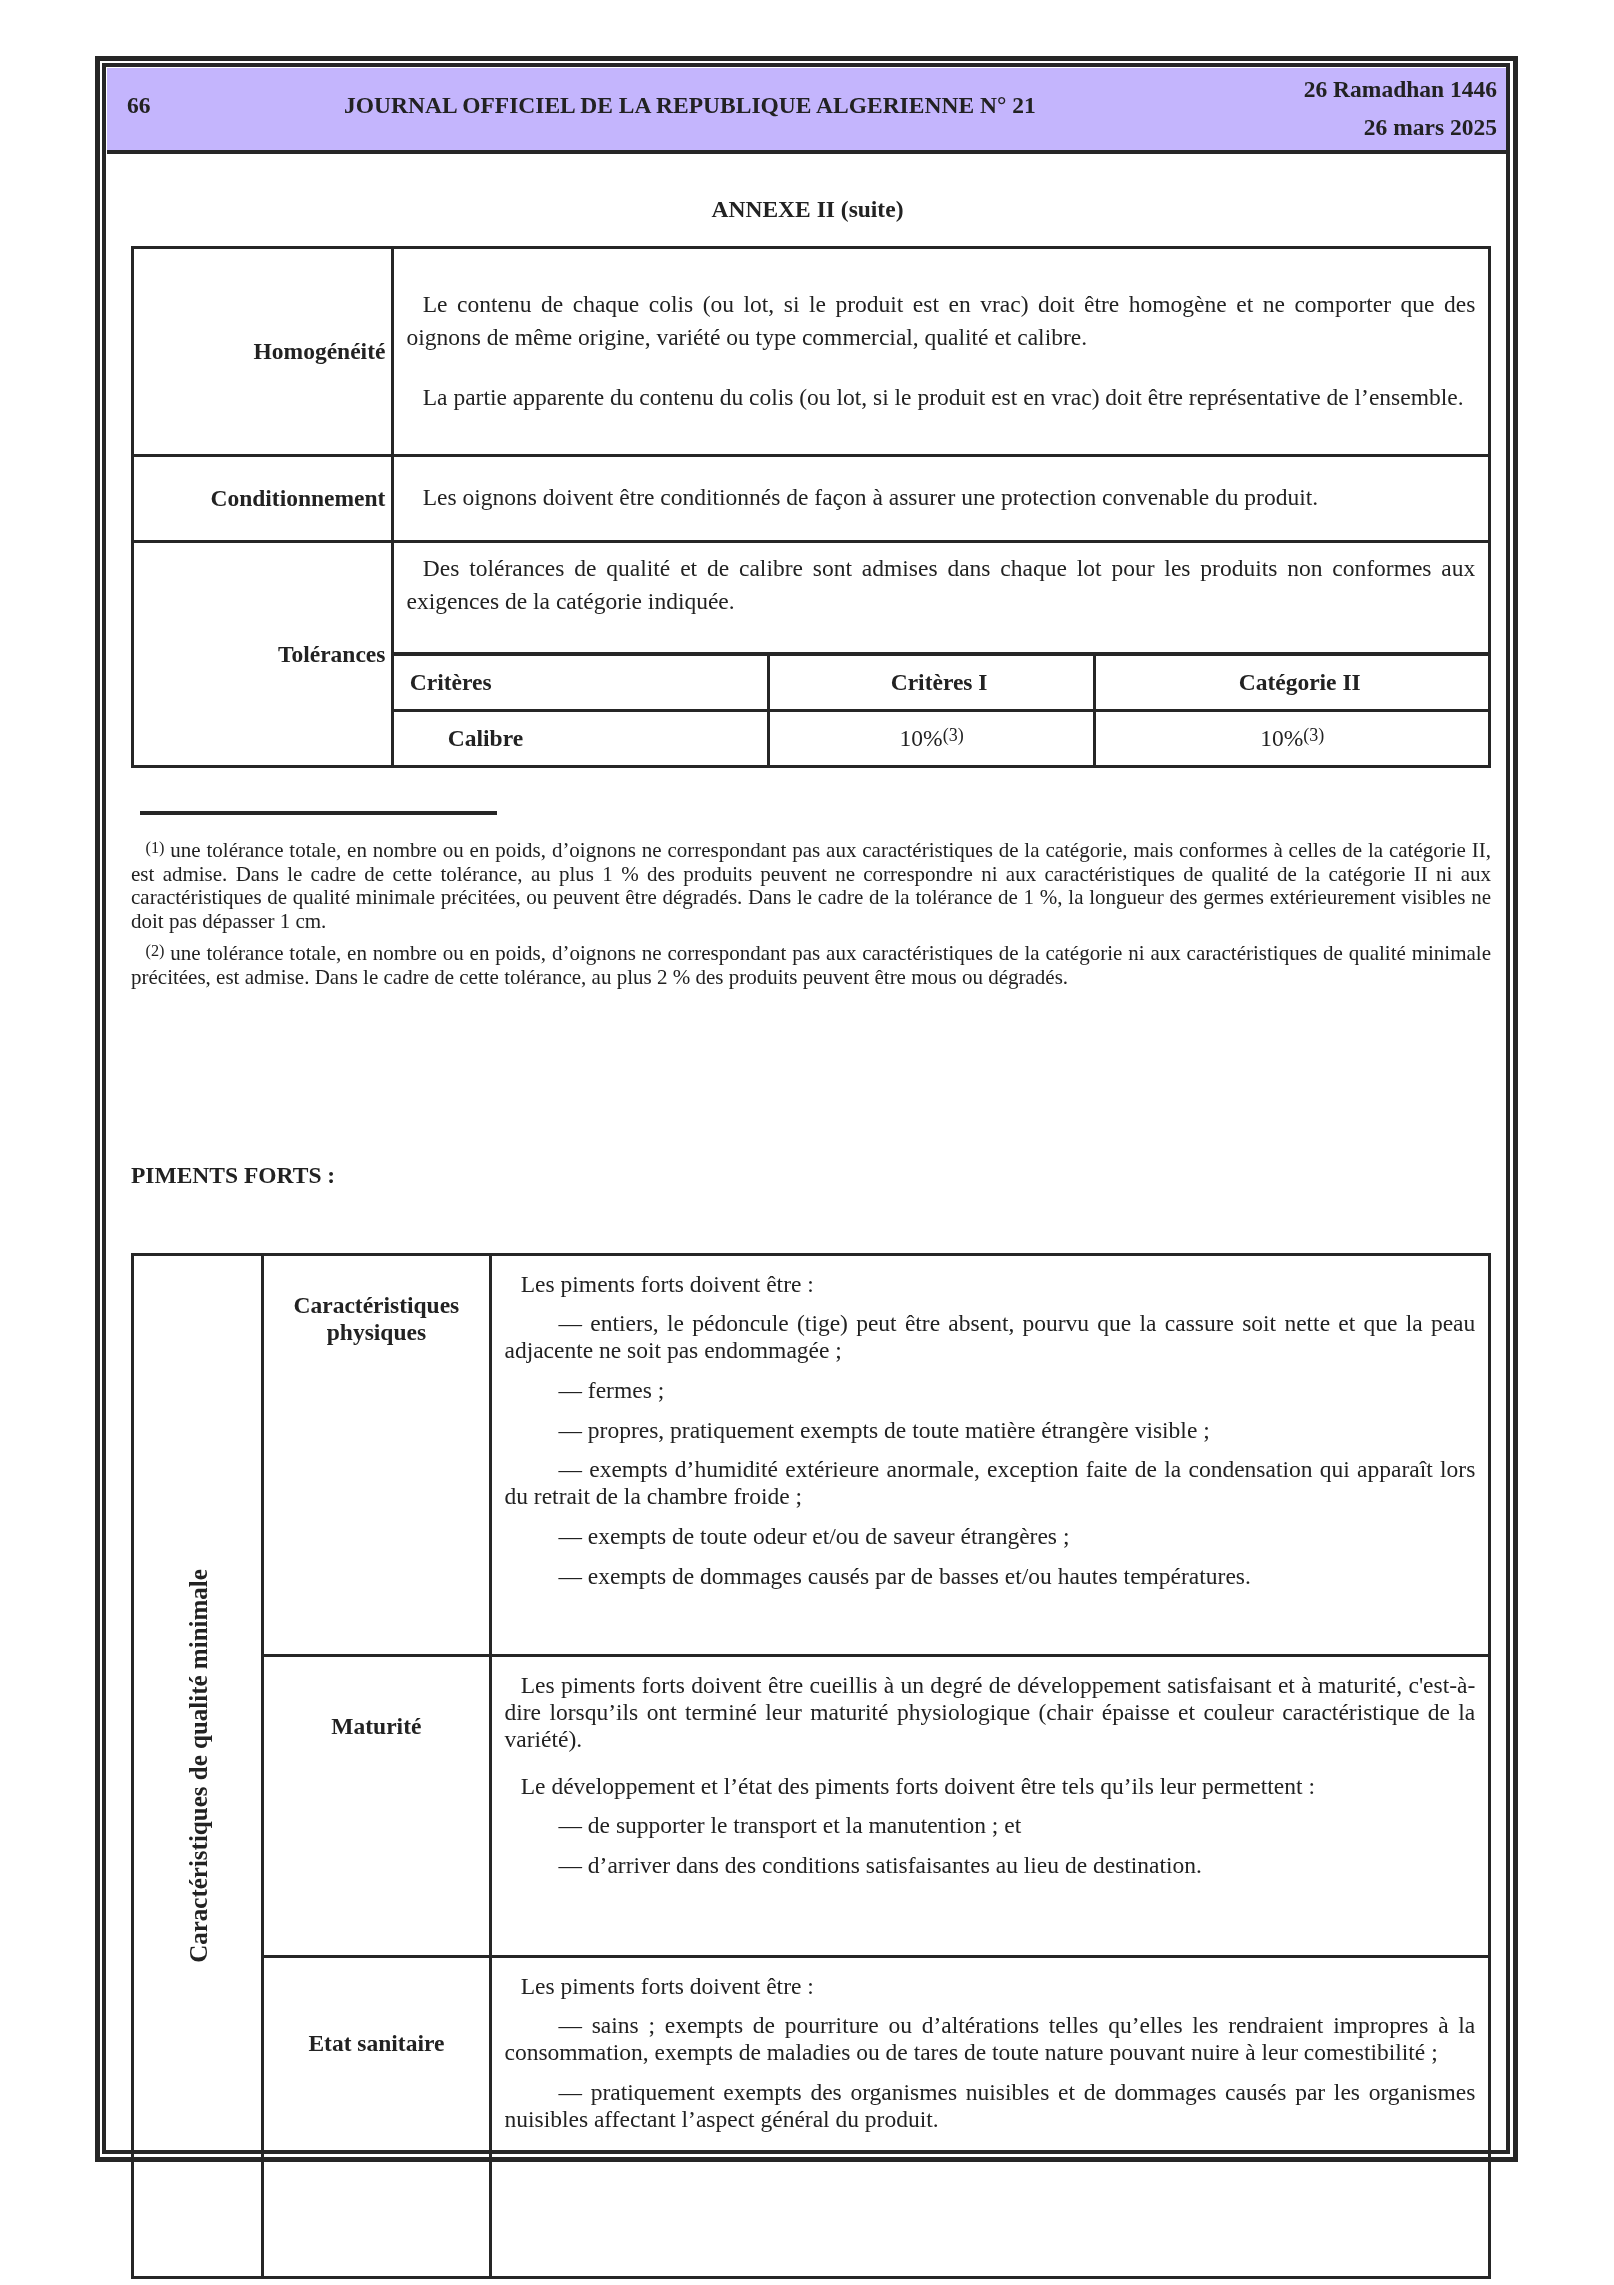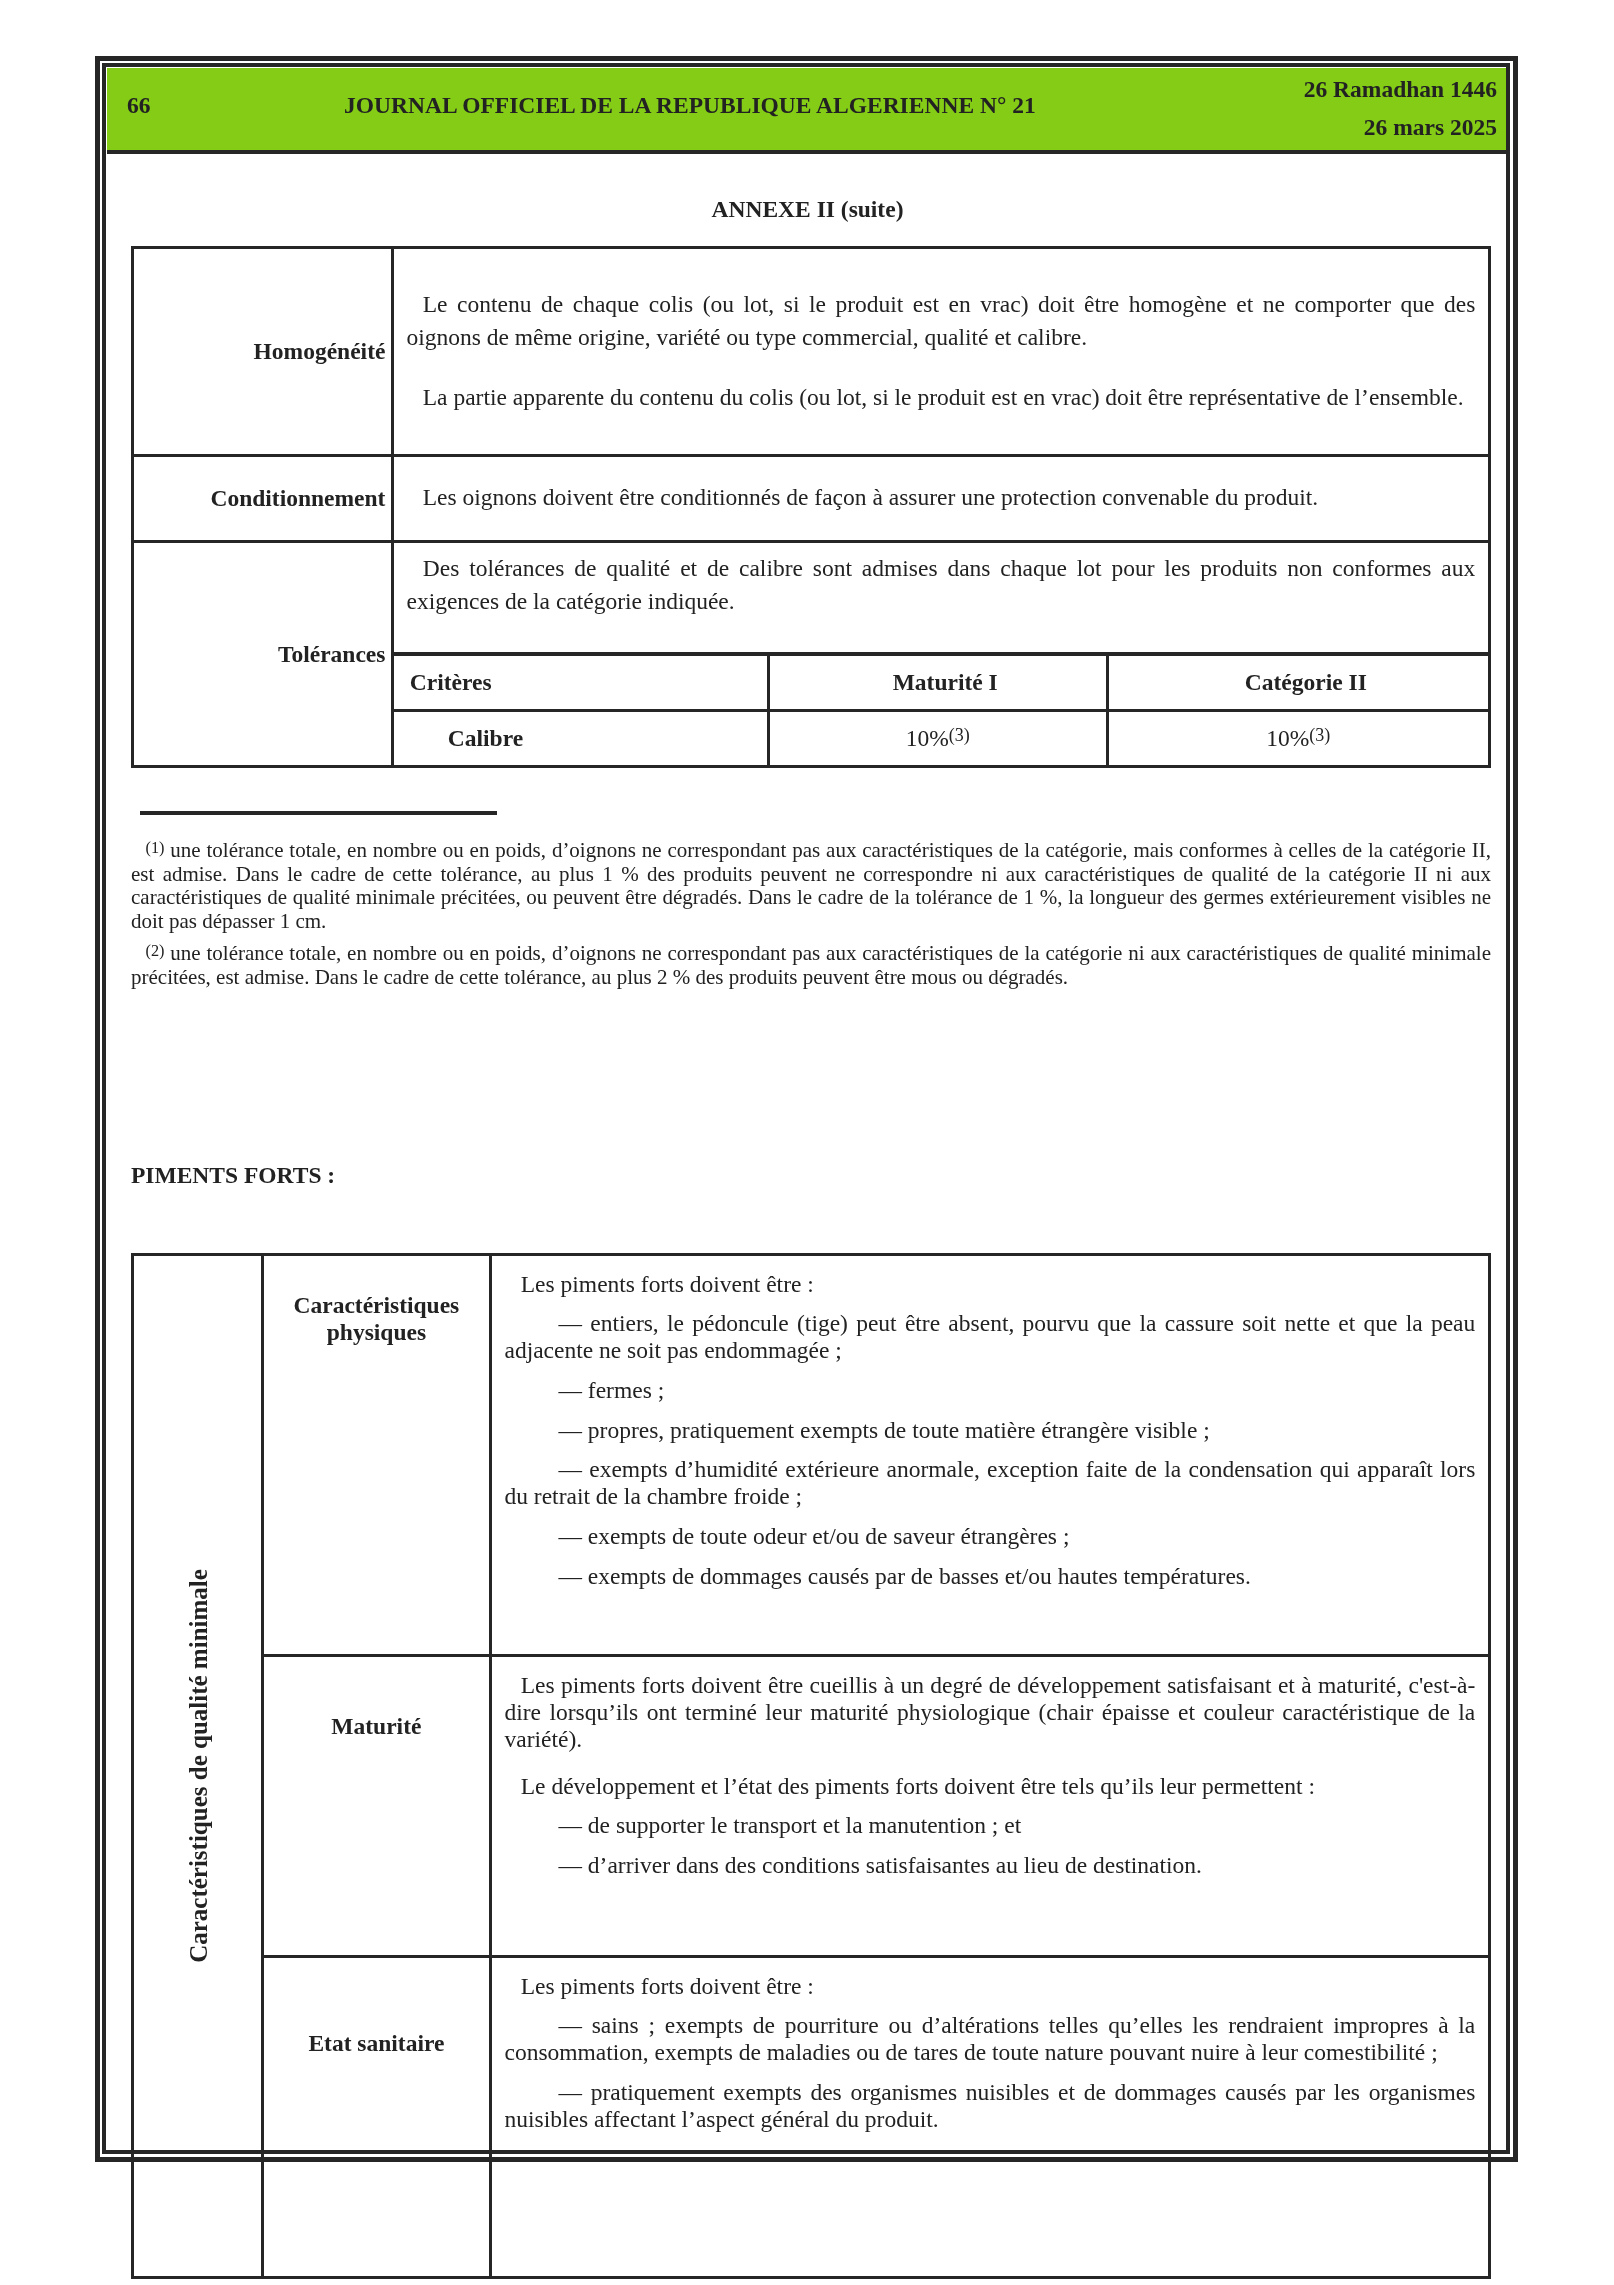--- a/index.html
+++ b/index.html
@@ -3,21 +3,21 @@
 <meta charset="utf-8">
 <style>
   html, body { margin: 0; padding: 0; background: #ffffff; }
   body { width: 1615px; height: 2285px; position: relative; overflow: hidden;
          font-family: "Liberation Serif", "DejaVu Serif", serif; color: #222222; }
   .outer-frame { position: absolute; left: 95px; top: 56px; width: 1423px; height: 2106px;
                  border: 5.4px solid #262626; box-sizing: border-box; }
   .inner-frame { position: absolute; left: 102px; top: 63px; width: 1408px; height: 2091px;
                  border: 4.5px solid #262626; box-sizing: border-box; }
   .header-band { position: absolute; left: 107px; top: 68px; width: 1399px; height: 82px;
-                 background: #84cc16; border-bottom: 4.5px solid #262626; box-sizing: content-box; }
+                 background: #c4b5fd; border-bottom: 4.5px solid #262626; box-sizing: content-box; }
   .hdr-page { position: absolute; left: 20px; top: 23.5px; font-size: 23.5px; font-weight: bold; }
   .hdr-title { position: absolute; left: 237px; top: 23.5px; font-size: 23.5px; font-weight: bold; letter-spacing: 0px; }
   .hdr-date { position: absolute; right: 9px; top: 1.8px; font-size: 23.5px; font-weight: bold; text-align: right; line-height: 38px; }
   .annex-title { position: absolute; left: 0; width: 1615px; top: 196px; text-align: center; font-size: 23.5px; font-weight: bold; }
 
   table { border-collapse: collapse; }
   .t1 { position: absolute; left: 131px; top: 246px; width: 1360px; }
   .t1 td { border: 3.6px solid #262626; font-size: 23.5px; line-height: 33px; vertical-align: middle; }
   .t1 td.lbl { width: 246px; text-align: right; font-weight: bold; padding: 0 5.4px; }
   .t1 td.txt { padding: 9px 12.7px 11px 12.7px; text-align: justify; }
@@ -94,21 +94,21 @@
   <tr class="row-tol">
     <td class="lbl">Tolérances</td>
     <td class="tol-cell">
       <div class="tol-intro">
         <p>Des tolérances de qualité et de calibre sont admises dans chaque lot pour les produits non conformes aux exigences de la catégorie indiquée.</p>
       </div>
       <table class="t-sub">
         <tbody>
               <tr class="hdr">
           <td>Critères</td>
-          <td>Maturité I</td>
+          <td>Critères I</td>
           <td>Catégorie II</td>
         </tr>
         <tr>
           <td>Calibre</td>
           <td><span>10%</span><sup>(3)</sup></td>
           <td><span>10%</span><sup>(3)</sup></td>
         </tr>
       </tbody>
           </table>
     </td>

